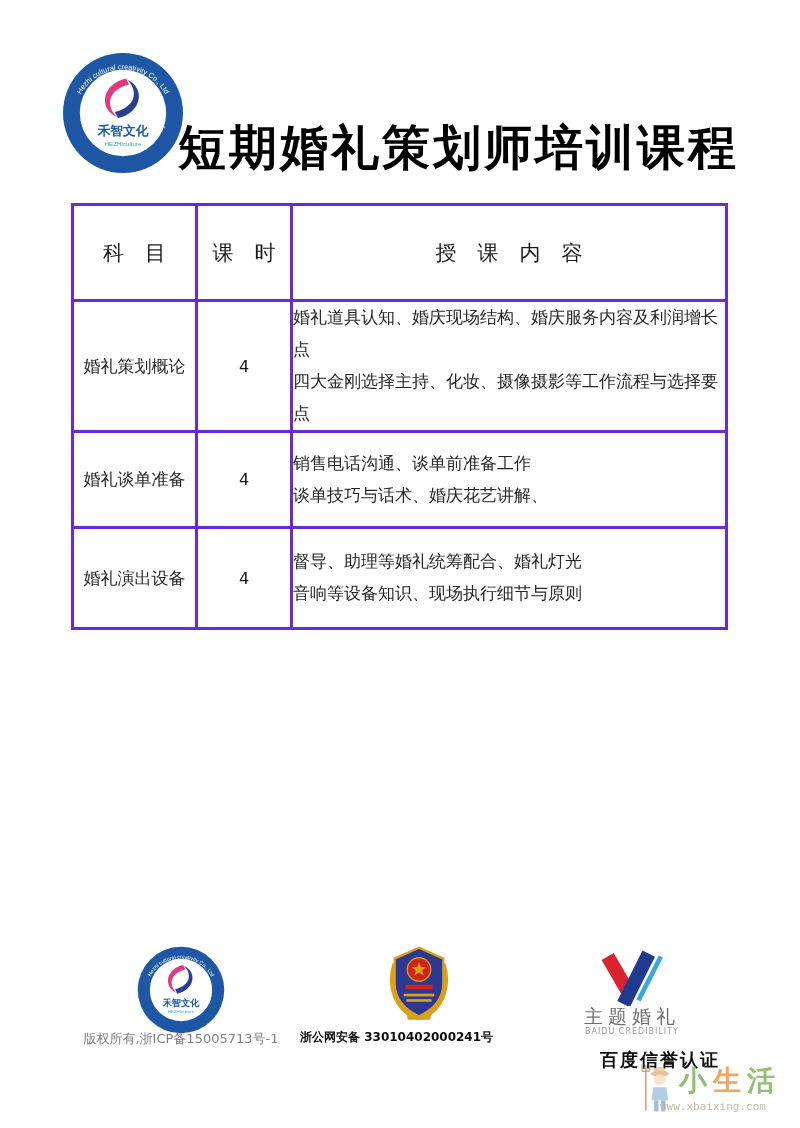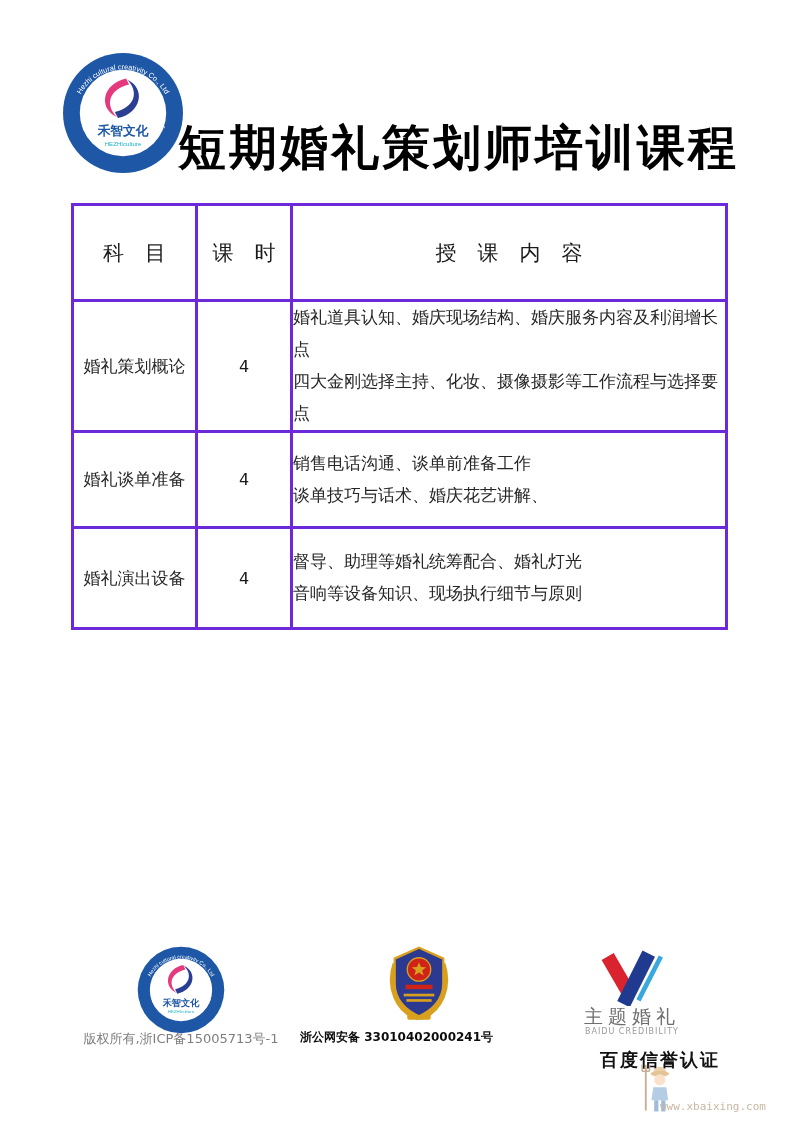--- a/index.html
+++ b/index.html
@@ -206,14 +206,15 @@
   <svg class="farmer-icon" viewBox="0 0 36 60">
     <line x1="6" y1="6" x2="6" y2="52" stroke="#bda285" stroke-width="2"></line>
     <path d="M2 10 V3 M6 10 V3 M10 10 V3 M2 10 H10" fill="none" stroke="#bda285" stroke-width="1.6"></path>
     <path d="M14 12 A7 7 0 0 1 28 12 Z" fill="#e8c89a"></path>
     <ellipse cx="21" cy="12.5" rx="10" ry="3" fill="#e0ba86"></ellipse>
     <circle cx="21" cy="19" r="6" fill="#f9ddc0"></circle>
     <path d="M14 27 H28 L30 41 H12 Z" fill="#a8c4e0"></path>
     <rect x="15" y="41" width="4.5" height="12" fill="#8fb0d4"></rect>
     <rect x="22.5" y="41" width="4.5" height="12" fill="#8fb0d4"></rect>
   </svg>
+  <div class="watermark-text"><span style="color: rgb(143, 191, 114);">小</span><span style="color: rgb(242, 167, 92);">生</span><span style="color: rgb(143, 191, 114);">活</span></div>
   <div class="watermark-url">www.xbaixing.com</div>
 </div>
 
 </body></html>

